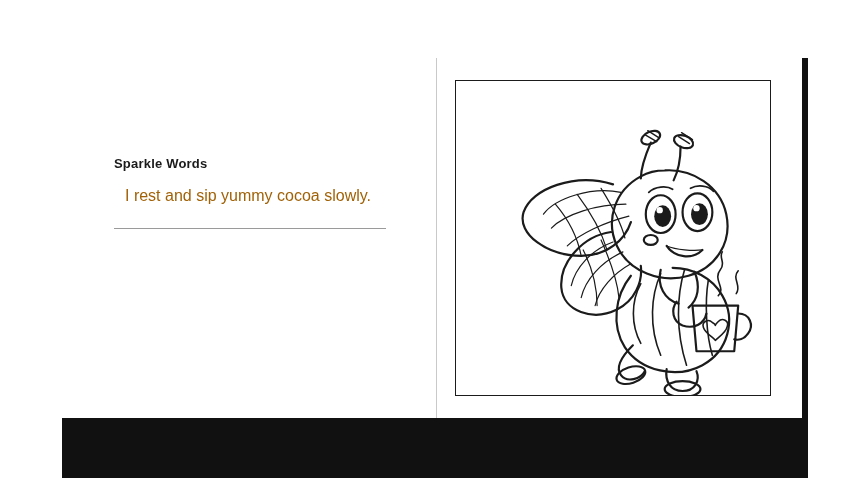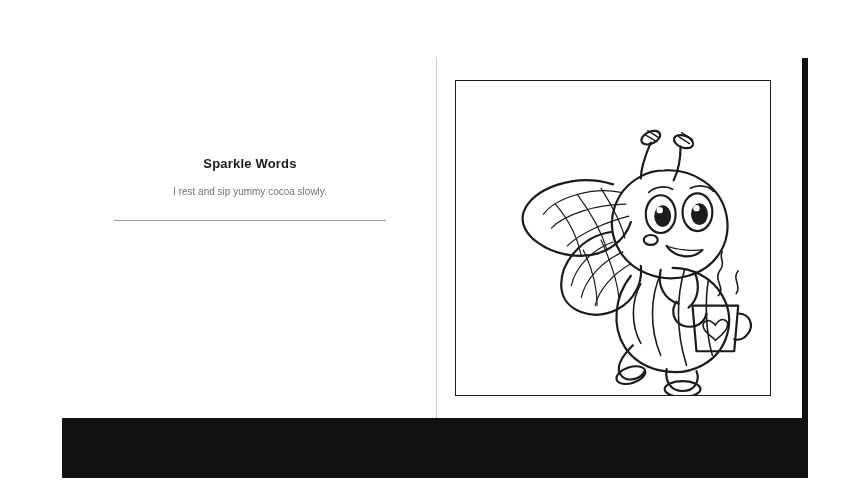--- a/index.html
+++ b/index.html
@@ -49,33 +49,33 @@
   .page-right {
     width: 365px;
   }
 
   
   .text-stack {
     position: absolute;
     left: 52px;
     top: 98px;
     width: 272px;
-    text-align: center;
+    text-align: left;
   }
   .block-heading {
     font-size: 13px;
     font-weight: bold;
     color: #1b1b1b;
     letter-spacing: 0.2px;
     margin: 0 0 14px 0;
   }
   .block-body {
-    font-size: 10px;
-    color: #737373;
-    margin: 0;
+    font-size: 16px;
+    color: #a16207;
+    margin: 11px;
     line-height: 1.4;
   }
   .divider {
     width: 272px;
     height: 1px;
     background: #9a9a9a;
     margin: 21px 0 20px 0;
   }
 
   

